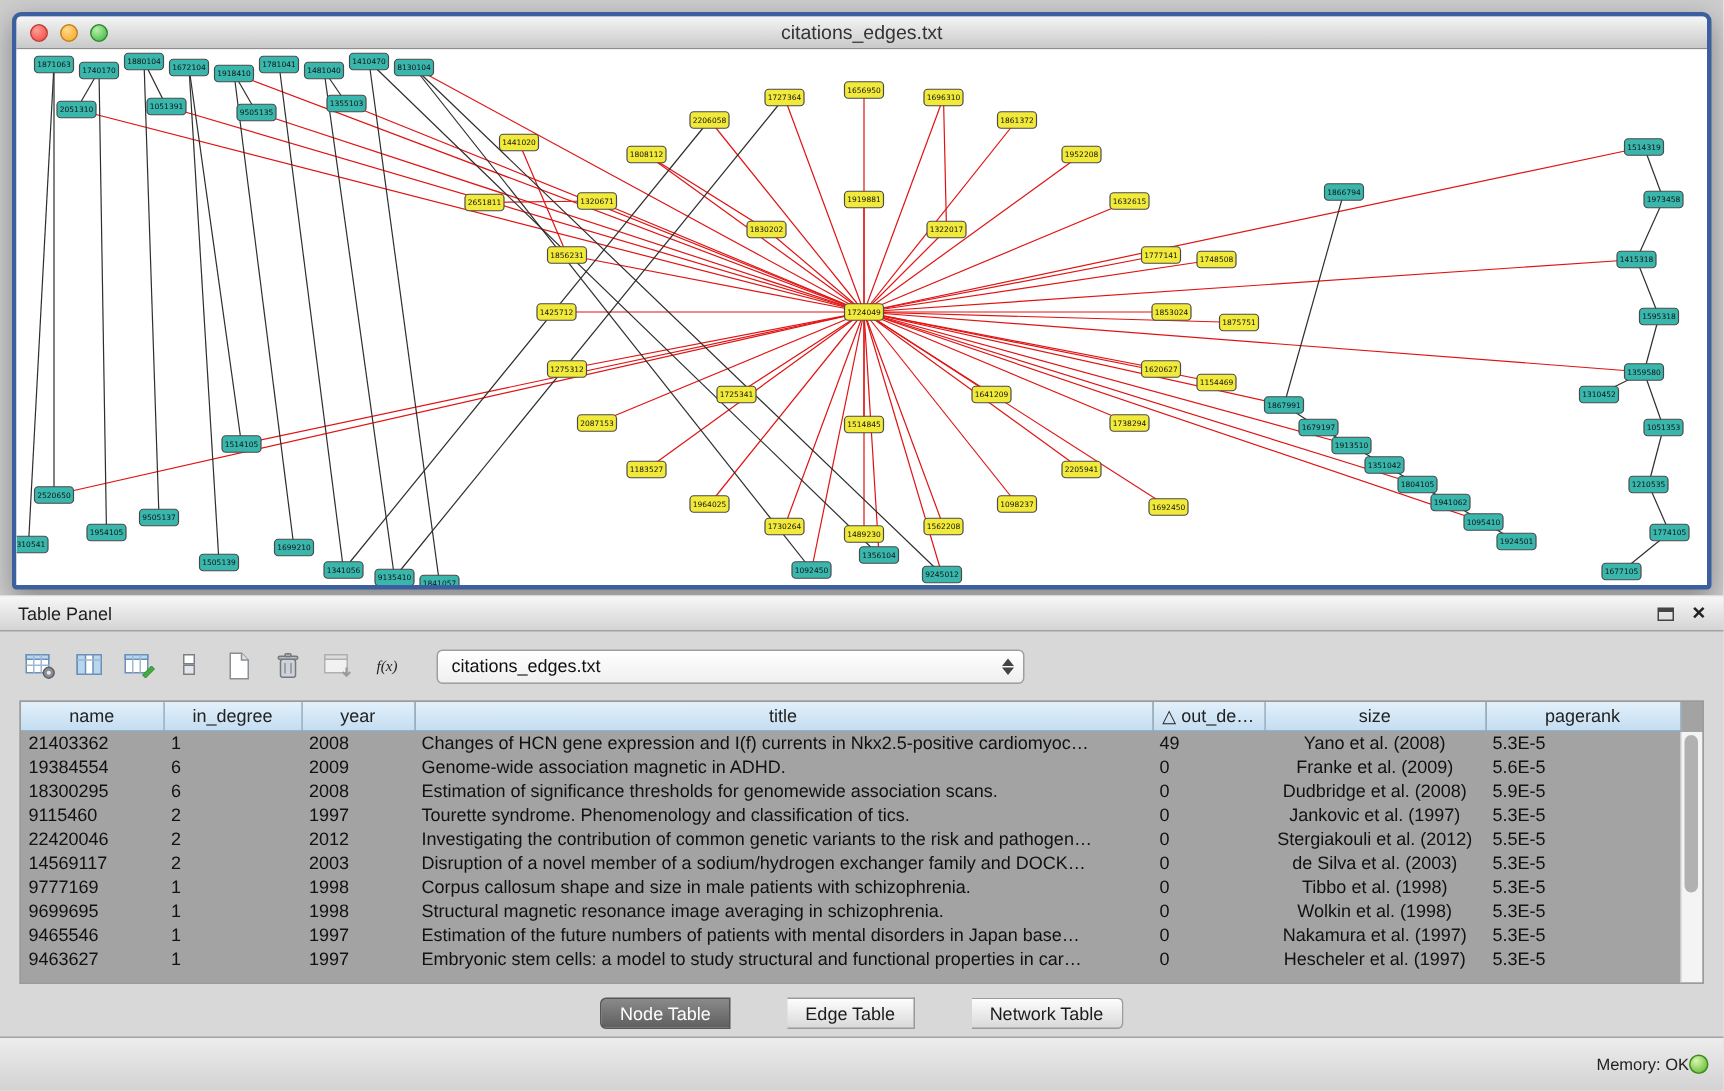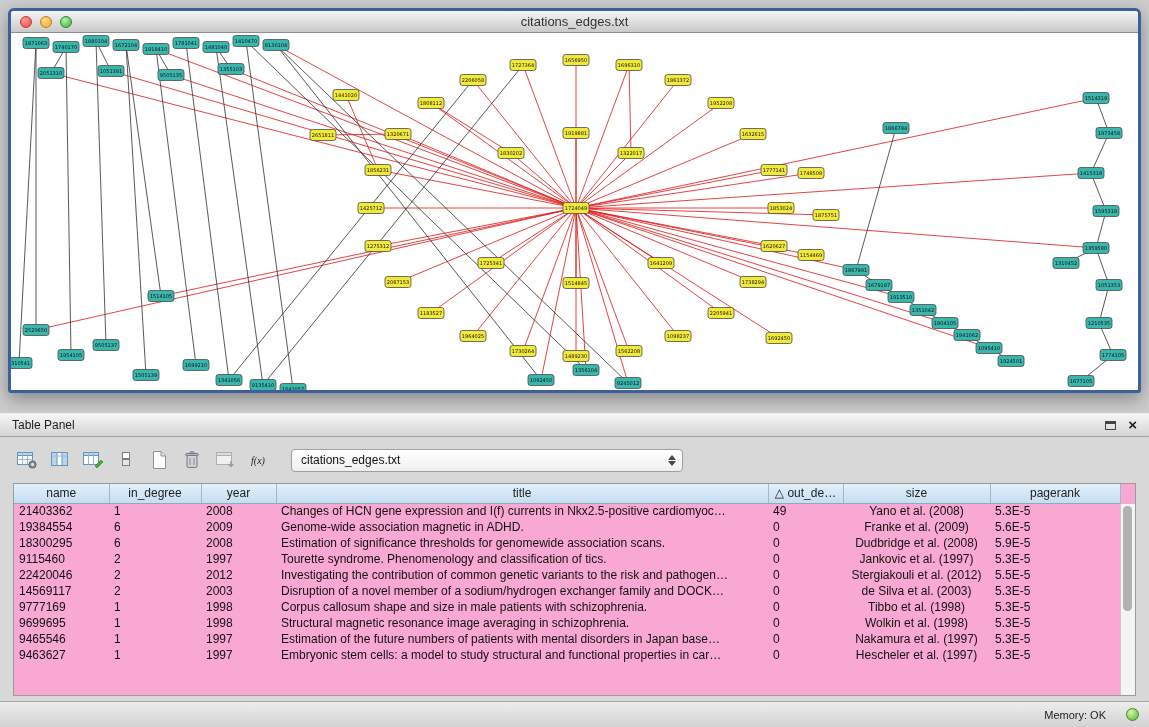--- a/index.html
+++ b/index.html
@@ -31,21 +31,20 @@
     position:absolute; left:0; top:22px; right:0; bottom:0;
     background:#fff; overflow:hidden;
   }
   .graph-area svg{ width:100%; height:100%; display:block; }
   .gnode text{ font-family:"DejaVu Sans",sans-serif; font-size:5px; fill:#111; }
 
   
   .table-panel{
     position:absolute; left:0; top:397px; width:1149px; height:304px;
     background:#d8d8d8;
-    margin-top:16px;
   }
   .panel-header{
     height:24px; background:linear-gradient(#f6f6f6,#d4d4d4);
     border-top:1px solid #efefef; border-bottom:1px solid #a3a3a3;
     display:flex; align-items:center; padding:0 12px; font-size:12px; color:#1d1d1d;
   }
   .panel-header .spacer{ flex:1; }
   .ph-btn{ margin-left:12px; color:#333; display:flex; align-items:center; }
   .float-glyph{ width:11px; height:9px; border:1.5px solid #444; border-top-width:3px; display:inline-block;}
   .x-glyph{ font-size:15px; font-weight:bold; line-height:12px; color:#222; }
@@ -63,21 +62,21 @@
     padding-left:9px; position:relative;
   }
   .combo-arrows{
     position:absolute; right:4px; top:3px; width:12px; height:16px;
     display:flex; flex-direction:column; align-items:center; justify-content:center; gap:1px;
   }
   .arr-up{ width:0;height:0;border-left:4px solid transparent;border-right:4px solid transparent;border-bottom:5px solid #444;}
   .arr-dn{ width:0;height:0;border-left:4px solid transparent;border-right:4px solid transparent;border-top:5px solid #444;}
 
   .table-box{
-    background:#f9a8d4; border:1px solid #9b9b9b; height:213px;
+    background:#a3a3a3; border:1px solid #9b9b9b; height:189px;
     position:relative; overflow:hidden;
   }
   table{ border-collapse:collapse; table-layout:fixed; width:1106px; }
   col.c0{width:95px} col.c1{width:92px} col.c2{width:75px} col.c3{width:492px}
   col.c4{width:75px} col.c5{width:147px} col.c6{width:130px}
   thead th{
     height:19px; background:linear-gradient(#e2f0fb,#c4ddf0);
     border-right:1px solid #9fb9cc; border-bottom:1px solid #8fa9bd;
     font-weight:normal; font-size:12px; color:#222; text-align:center;
     white-space:nowrap; overflow:hidden;
@@ -100,24 +99,24 @@
   .tab{
     height:21px; line-height:20px; padding:0 12px; font-size:12px; color:#1b1b1b;
     background:linear-gradient(#fdfdfd,#d9d9d9); border:1px solid #9b9b9b; border-left:none;
   }
   .tab:first-child{ border-left:1px solid #9b9b9b; border-radius:4px 0 0 4px; }
   .tab:last-child{ border-radius:0 4px 4px 0; }
   .tab.sel{ background:linear-gradient(#8a8a8a,#5f5f5f); color:#fff; border-color:#565656; }
 
   
   .statusbar{
-    position:absolute; left:0; bottom:0; width:1149px; height:26px;
+    position:absolute; left:0; bottom:0; width:1149px; height:36px;
     background:linear-gradient(#ededed,#d2d2d2); border-top:1px solid #a3a3a3;
     display:flex; align-items:center; justify-content:flex-end;
-    padding-right:10px; gap:20px; font-size:11px; color:#222;
+    padding-right:10px; gap:0; font-size:11px; color:#222;
   }
   .memdot{
     width:13px; height:13px; border-radius:50%;
     background:radial-gradient(circle at 35% 30%,#d7f7ae,#55b228);
     border:1px solid #3f8a1d;
   }
 </style>
 </head>
 <body>
 

